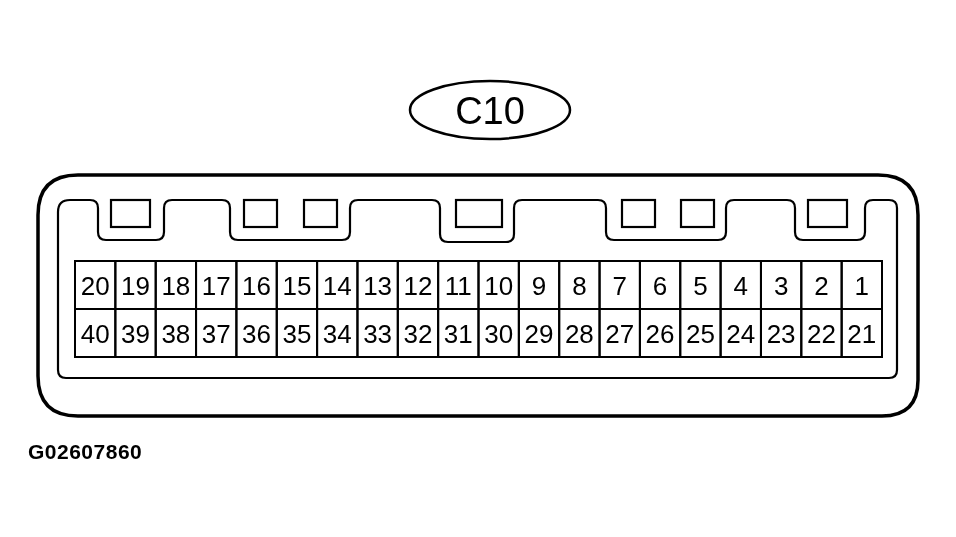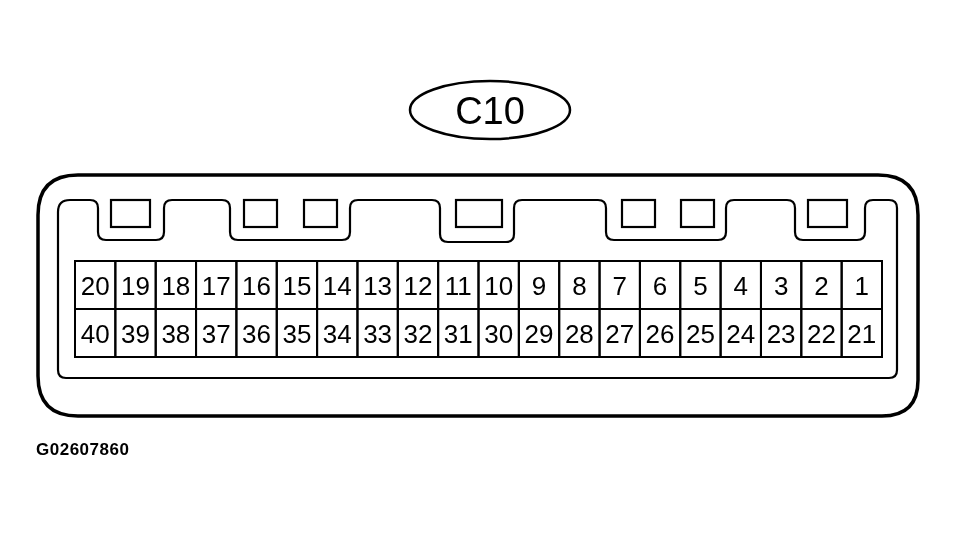--- a/index.html
+++ b/index.html
@@ -1,20 +1,20 @@
 <!DOCTYPE html>
 <html><head>
 <meta charset="utf-8">
 <style>
   html, body { margin:0; padding:0; background:#ffffff; }
   body { width:956px; height:537px; position:relative; overflow:hidden; font-family:"Liberation Sans", sans-serif; color:#000; }
   #diagram { position:absolute; left:0; top:0; }
   .pin-label { font-family:"Liberation Sans", sans-serif; font-size:26px; fill:#000; }
   .title-text { font-family:"Liberation Sans", sans-serif; font-size:38px; fill:#000; }
-  .fig-id { position:absolute; left:36px; top:440px; font-size:17px; font-weight:bold; font-family:"Liberation Sans", sans-serif; letter-spacing:0.5px; }
+  .fig-id { position:absolute; left:28px; top:440px; font-size:21px; font-weight:bold; font-family:"Liberation Sans", sans-serif; letter-spacing:0.5px; }
 </style>
 </head>
 <body>
 
 <svg id="diagram" width="956" height="537" viewBox="0 0 956 537" xmlns="http://www.w3.org/2000/svg">
 
   <g>
     <ellipse cx="490" cy="110" rx="80" ry="29" fill="none" stroke="#000" stroke-width="2.5"></ellipse>
     <text id="title-text" class="title-text" x="490" y="124" text-anchor="middle">C10</text>
   </g>

